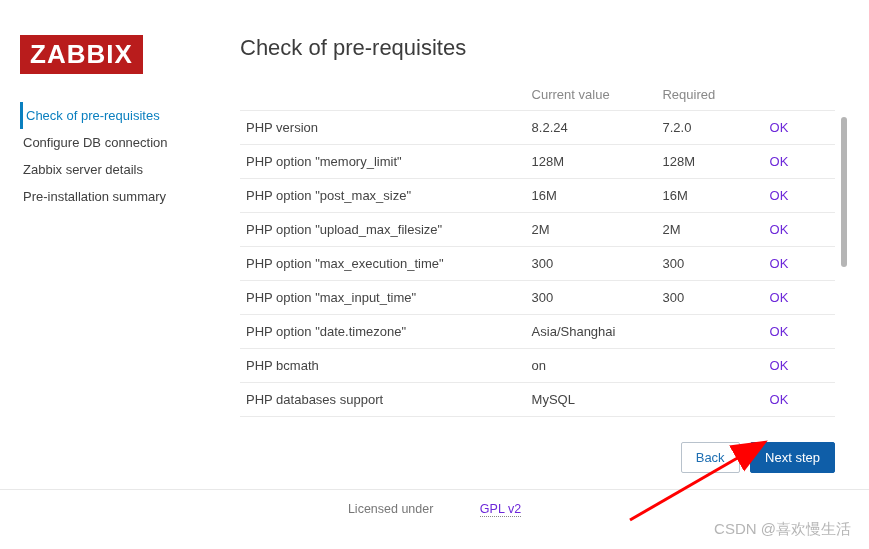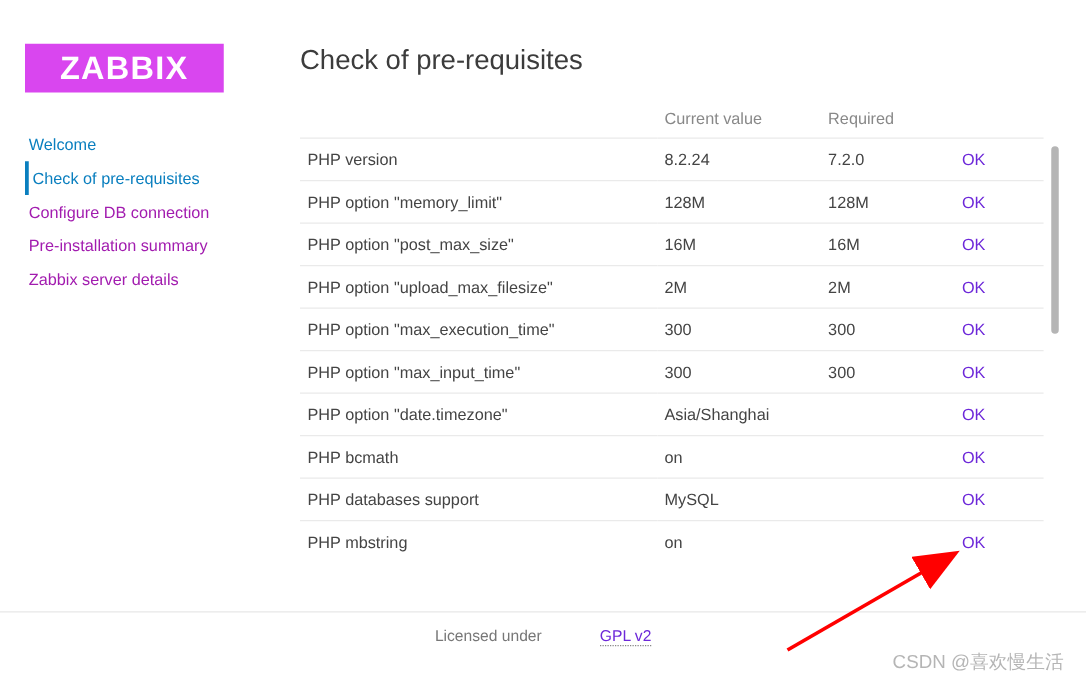--- a/index.html
+++ b/index.html
@@ -15,37 +15,37 @@
   display: flex;
   padding: 35px 20px 10px 20px;
   height: 490px;
   border-bottom: 1px solid #e8e8e8;
 }
 .sidebar {
   width: 220px;
   flex-shrink: 0;
 }
 .logo {
-  background: #d946ef;
+  background: #b91c1c;
   color: #fff;
   font-weight: bold;
   font-size: 26px;
   letter-spacing: 1px;
-  padding: 4px 28px;
+  padding: 4px 10px;
   display: inline-block;
   margin-bottom: 28px;
   font-family: Arial, sans-serif;
 }
 .nav-list {
   list-style: none;
   border-left: 3px solid transparent;
 }
 .nav-item {
   font-size: 13px;
-  color: #a21caf;
+  color: #404040;
   padding: 6px 0 6px 0;
   cursor: default;
 }
 .nav-item.done { color: #0a7fbf; }
 .nav-item.active {
   color: #0a7fbf;
   border-left: 3px solid #0a7fbf;
   margin-left: -3px;
   padding-left: 3px;
 }
@@ -149,25 +149,24 @@
   margin-left: 12px;
 }
 </style>
 </head>
 <body>
 
 <div class="setup-container">
   <div class="sidebar">
     <div class="logo">ZABBIX</div>
     <ul class="nav-list" id="nav-list">
-        <li class="nav-item done">Welcome</li>
         <li class="nav-item active">Check of pre-requisites</li>
         <li class="nav-item">Configure DB connection</li>
+        <li class="nav-item">Zabbix server details</li>
         <li class="nav-item">Pre-installation summary</li>
-        <li class="nav-item">Zabbix server details</li>
       </ul>
   </div>
   <div class="main">
     <h1>Check of pre-requisites</h1>
     <div class="table-wrap">
       <table>
         <thead>
           <tr>
             <th class="col-name"></th>
             <th class="col-cur">Current value</th>
@@ -233,20 +232,24 @@
             <tr>
               <td>PHP mbstring</td>
               <td>on</td>
               <td></td>
               <td class="ok">OK</td>
             </tr>
           </tbody>
       </table>
     </div>
     <div class="scroll-indicator"></div>
+    <div class="buttons">
+      <button class="btn btn-back">Back</button>
+      <button class="btn btn-next">Next step</button>
+    </div>
   </div>
 </div>
 
 <div class="footer">
   <span>Licensed under </span><a href="#">GPL v2</a>
 </div>
 
 <svg class="arrow" width="180" height="100">
   <defs>
     <marker id="ah" markerWidth="12" markerHeight="12" refX="9" refY="5" orient="auto">

